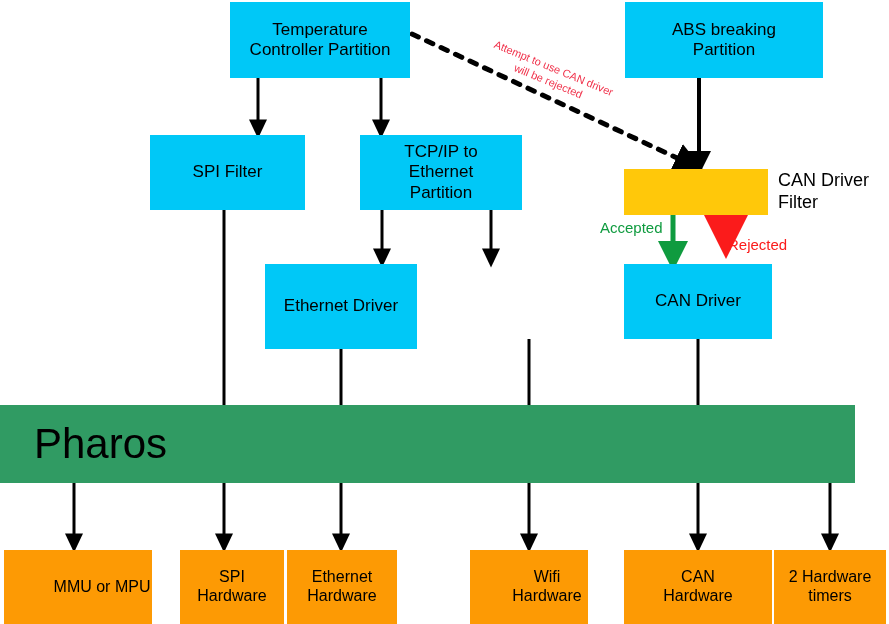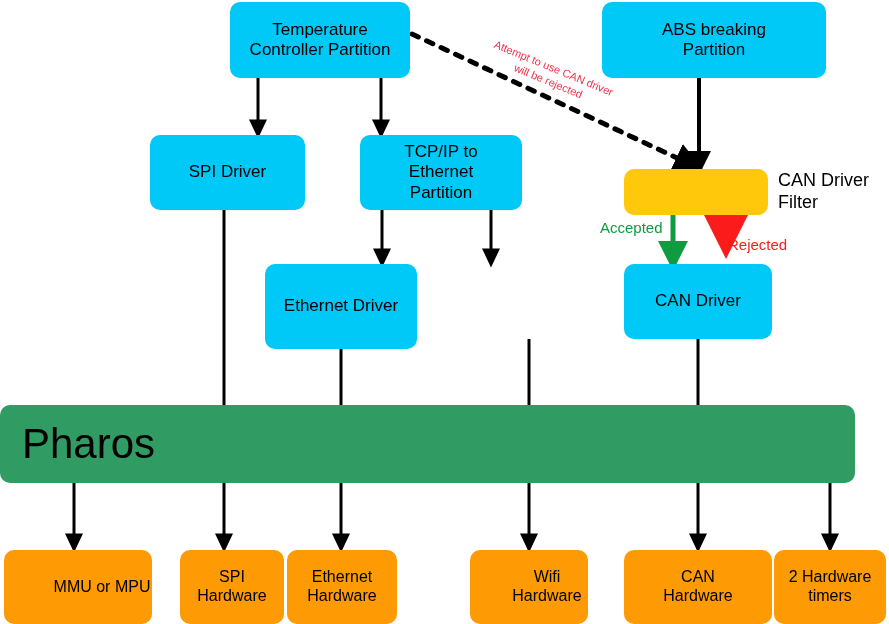--- a/index.html
+++ b/index.html
@@ -29,39 +29,38 @@
     position: absolute;
     box-sizing: border-box;
     display: flex;
     align-items: center;
     justify-content: center;
     text-align: center;
     color: #000000;
     line-height: 1.18;
     white-space: pre-line;
     z-index: 2;
-    border-radius: 10px;
   }
   .partition, .driver {
     background: #00c8f7;
     font-size: 17px;
   }
   .hardware {
     background: #fd9a04;
     font-size: 16px;
   }
   .filter-box {
     background: #ffc80a;
     z-index: 1;
   }
   .platform {
     background: #309b63;
     font-size: 42px;
     justify-content: flex-start;
-    padding-left: 22px;
+    padding-left: 34px;
   }
   .side-label {
     position: absolute;
     color: #000000;
     font-size: 18px;
     line-height: 1.2;
     white-space: pre-line;
     z-index: 3;
   }
   .flow-label {
@@ -162,24 +161,24 @@
   <div class="node filter-box" style="left:624px; top:169px; width:144px; height:46px;"></div>
 
   <div class="side-label" style="left:778px; top:170px;">CAN Driver
 Filter</div>
 
   <div class="flow-label accepted-label" style="left:600px; top:219px;">Accepted</div>
   <div class="flow-label rejected-label" style="left:728px; top:224px;">Rejected</div>
 
   <div class="node partition" style="left:230px; top:2px; width:180px; height:76px;">Temperature
 Controller Partition</div>
-  <div class="node partition" style="left:602px; top:2px; width:224px; height:76px;">ABS breaking
+  <div class="node partition" style="left:625px; top:2px; width:198px; height:76px;">ABS breaking
 Partition</div>
 
-  <div class="node driver" style="left:150px; top:135px; width:155px; height:75px;">SPI Driver</div>
+  <div class="node driver" style="left:150px; top:135px; width:155px; height:75px;">SPI Filter</div>
   <div class="node driver" style="left:360px; top:135px; width:162px; height:75px;">TCP/IP to
 Ethernet
 Partition</div>
   <div class="node driver" style="left:265px; top:264px; width:152px; height:85px;">Ethernet Driver</div>
   <div class="node driver" style="left:624px; top:264px; width:148px; height:75px;">CAN Driver</div>
 
   <div class="node platform" style="left:0px; top:405px; width:855px; height:78px;">Pharos</div>
 
   <div class="node hardware" style="left:4px; top:550px; width:148px; height:74px;padding-left:48px;">MMU or MPU</div>
   <div class="node hardware" style="left:180px; top:550px; width:104px; height:74px;">SPI

